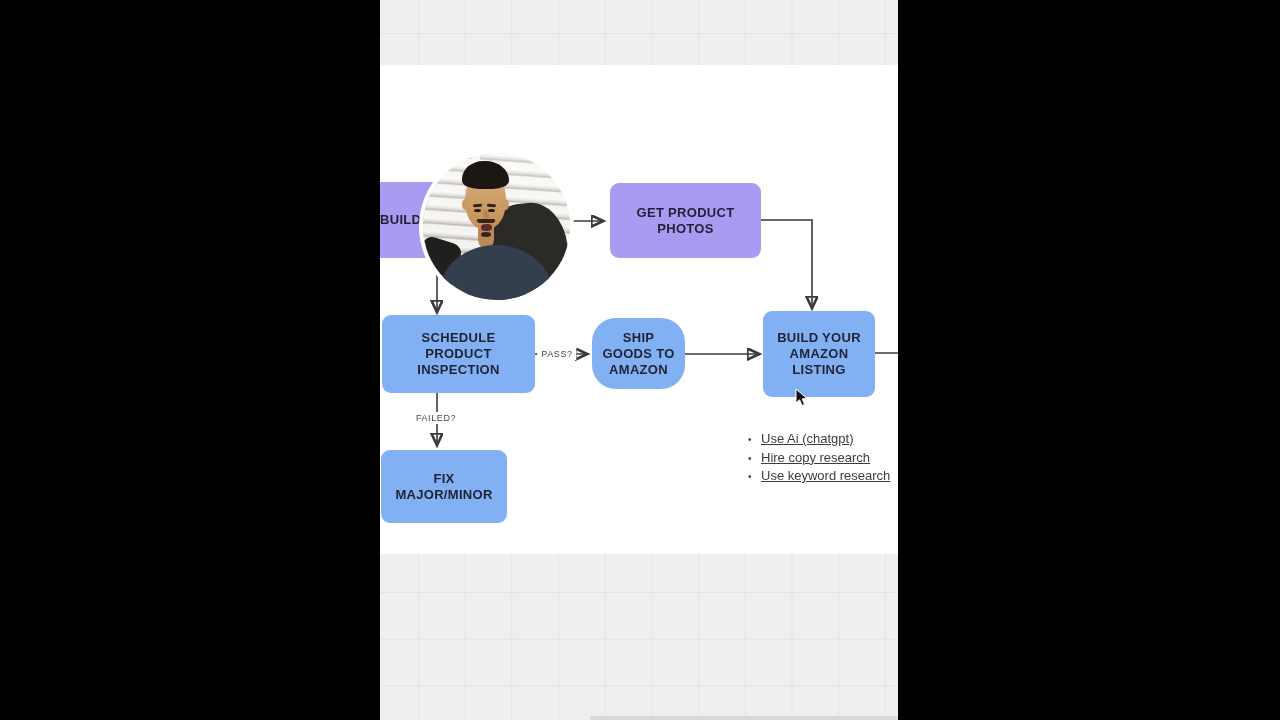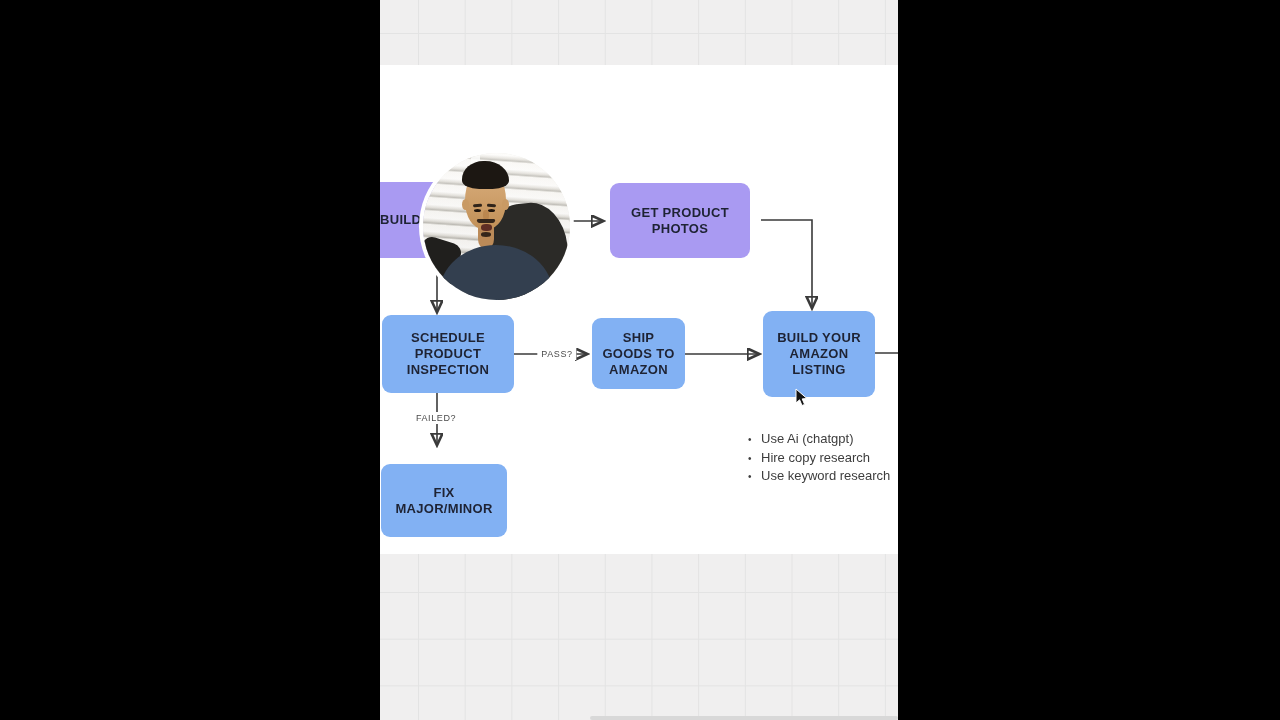--- a/index.html
+++ b/index.html
@@ -74,21 +74,21 @@
     padding: 1px 4px;
     font-size: 9px;
     letter-spacing: 0.6px;
     color: var(--label-text);
     white-space: nowrap;
   }
 
   .notes { position: absolute; left: 368px; top: 431px; }
   .note-row { display: flex; align-items: baseline; height: 18.5px; }
   .note-bullet { width: 13px; font-size: 10px; color: var(--notes-text); }
-  .note-text { font-size: 13px; color: var(--notes-text); white-space: nowrap; }
+  .note-text { font-size: 13px; color: var(--notes-text); white-space: nowrap; text-decoration: underline; }
 
   .webcam {
     position: absolute; left: 43px; top: 153px;
     width: 147px; height: 147px;
     border-radius: 50%;
     box-shadow: 0 0 0 4px #ffffff;
     z-index: 20;
   }
   .webcam-inner {
     position: absolute; inset: 0;
@@ -166,44 +166,44 @@
     <path d="M133 354 H205" marker-end="url(#ah)"></path>
     <path d="M305 354 H377" marker-end="url(#ah)"></path>
     <path d="M483 353 H518"></path>
     <path d="M57 393 V443" marker-end="url(#ah)"></path>
   </svg>
 
   <div class="node node-purple" style="left:-60px; top:182px; width:175px; height:76px;">
     <span class="lbl">BUILD B</span>
   </div>
 
-  <div class="node node-purple" style="left:230px; top:183px; width:140px; height:75px;">
+  <div class="node node-purple" style="left:230px; top:183px; width:151px; height:75px;">
     <span class="lbl">GET PRODUCT
 PHOTOS</span>
   </div>
 
-  <div class="node node-blue" style="left:2px; top:315px; width:132px; height:78px;">
+  <div class="node node-blue" style="left:2px; top:315px; width:153px; height:78px;">
     <span class="lbl">SCHEDULE
 PRODUCT
 INSPECTION</span>
   </div>
 
-  <div class="node node-blue" style="left:212px; top:318px; width:93px; height:71px;">
+  <div class="node node-blue" style="left:212px; top:318px; width:93px; height:71px;border-radius:24px;">
     <span class="lbl">SHIP
 GOODS TO
 AMAZON</span>
   </div>
 
   <div class="node node-blue" style="left:383px; top:311px; width:112px; height:86px;">
     <span class="lbl">BUILD YOUR
 AMAZON
 LISTING</span>
   </div>
 
-  <div class="node node-blue" style="left:1px; top:464px; width:126px; height:73px;">
+  <div class="node node-blue" style="left:1px; top:450px; width:126px; height:73px;">
     <span class="lbl">FIX
 MAJOR/MINOR</span>
   </div>
 
   <span class="edge-label" style="left:169px; top:354px;margin-left:8px;">PASS?</span>
   <span class="edge-label" style="left:56px; top:418px;text-align:center;">FAILED?</span>
 
   <div class="notes">
     <div class="note-row">
       <span class="note-bullet">•</span>

